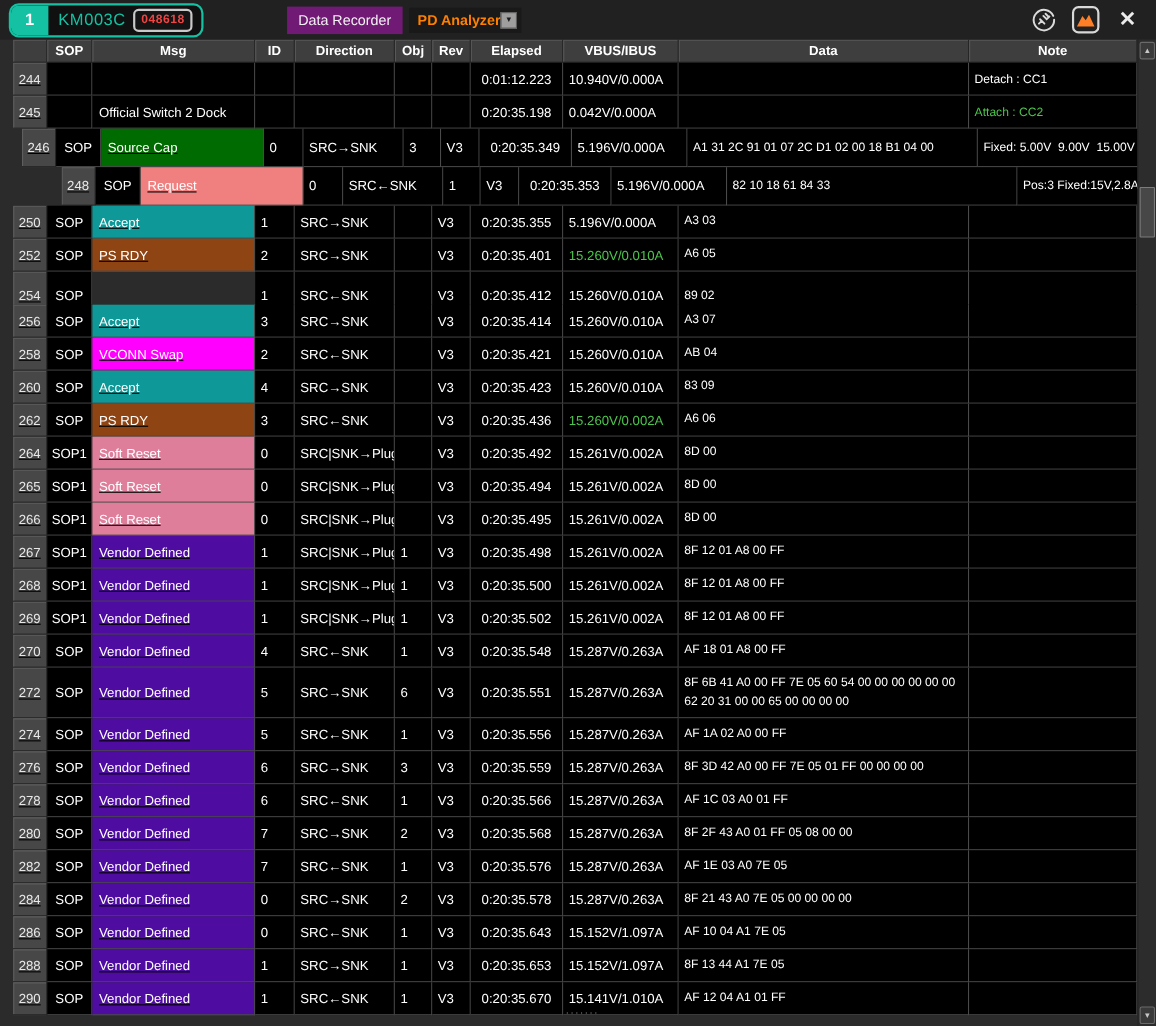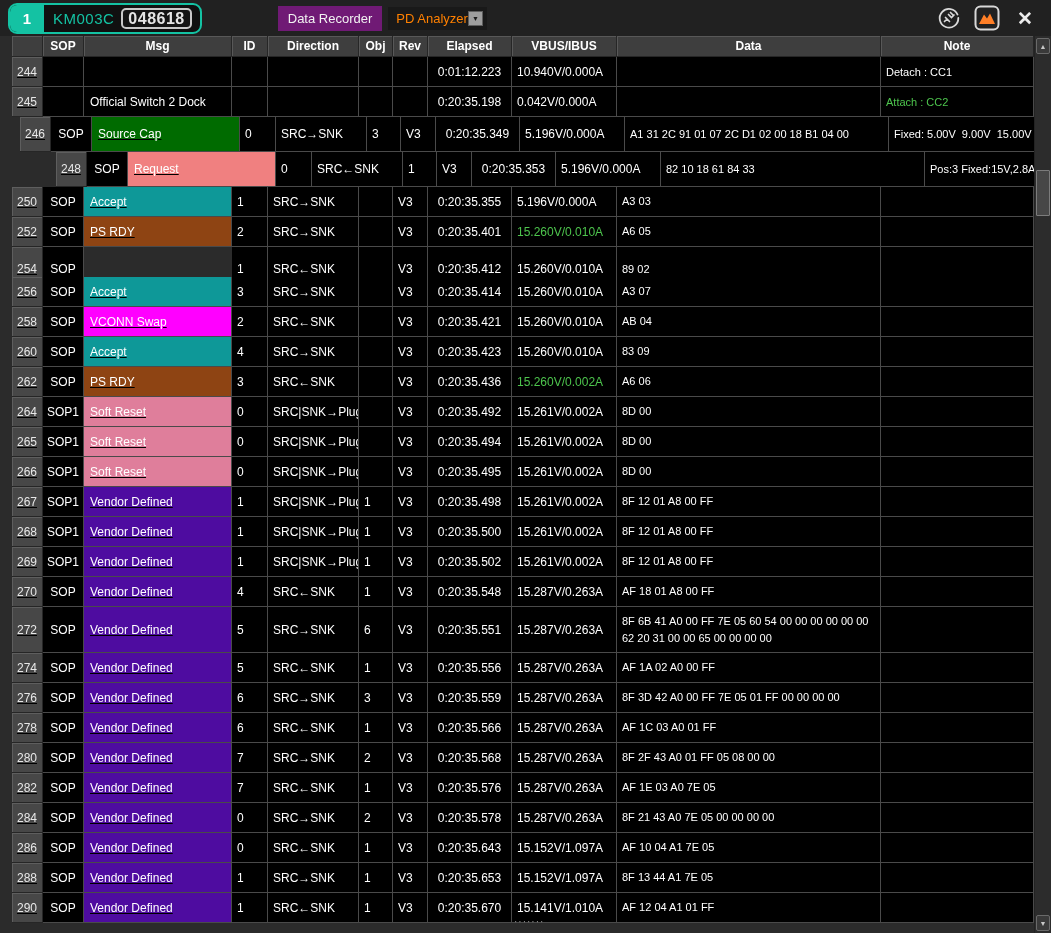--- a/index.html
+++ b/index.html
@@ -20,32 +20,32 @@
     display:flex;align-items:stretch;margin-left:8px;height:27px;
     border:2px solid #14C2A3;border-radius:9px;overflow:hidden;background:#101010;
   }
   .dev-tab{
     background:#14C2A3;color:#FFFFFF;font-weight:bold;font-size:15px;
     width:34px;display:flex;align-items:center;justify-content:center;cursor:default;
   }
   .dev-capsule{display:flex;align-items:center;padding:0 8px 0 9px;}
   .dev-model{color:#14C2A3;font-weight:normal;font-size:15px;letter-spacing:.5px;margin-right:7px;}
   .dev-serial{
-    color:#e5e5e5;font-weight:bold;font-size:16px;letter-spacing:.5px;
+    color:#ef4444;font-weight:bold;font-size:11px;letter-spacing:.5px;
     background:#141414;border:2px solid #C9C9C9;border-radius:5px;padding:0 5px;line-height:17px;
   }
   .tb-btn{
     margin-left:76px;background:#701a75;color:#F2F2F2;font-size:13px;
     padding:5px 10px;cursor:pointer;white-space:nowrap;
   }
   .tb-dd{
     margin-left:6px;background:#191919;display:flex;align-items:center;
     padding:4px 4px 4px 8px;cursor:pointer;white-space:nowrap;
   }
-  .tb-dd .dd-label{color:#FF8000;font-size:13px;}
+  .tb-dd .dd-label{color:#FF8000;font-size:13px;font-weight:bold;}
   .dd-arrow{
     width:13px;height:13px;background:#9E9E9E;border:1px solid #5E5E5E;
     color:#1B1B1B;font-size:7px;display:flex;align-items:center;justify-content:center;
   }
   .tb-spacer{flex:1;}
   .tb-icon{width:28px;height:28px;display:flex;align-items:center;justify-content:center;cursor:pointer;margin-right:10px;}
   .tb-icon.close{color:#ECECEC;font-size:19px;font-weight:bold;margin-right:12px;}
 
   
   .table-area{position:absolute;top:36px;left:12px;width:1022px;}

